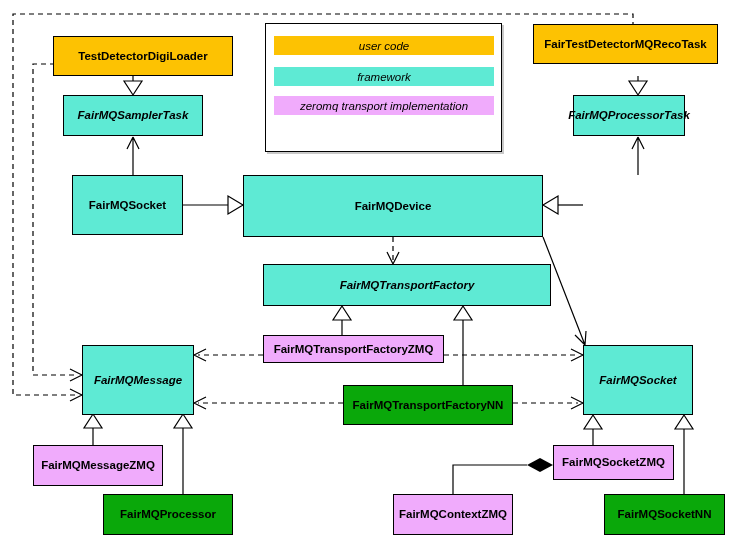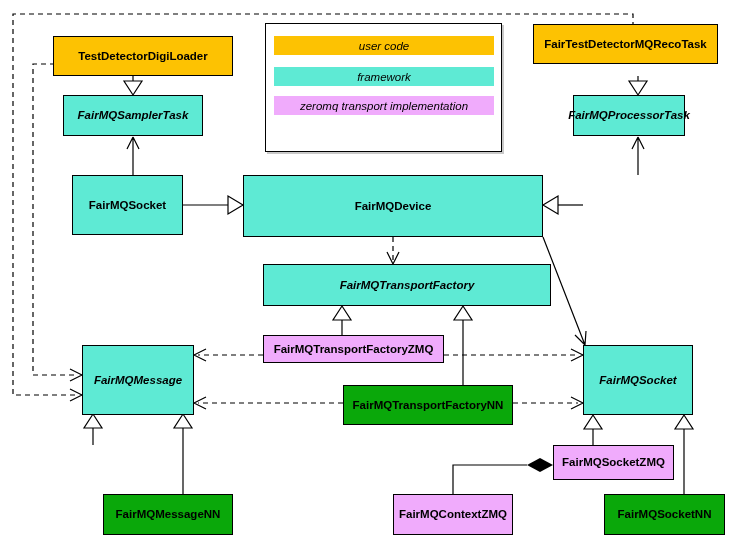--- a/index.html
+++ b/index.html
@@ -135,18 +135,19 @@
   <div class="box cat-framework abstract" style="left:63px;top:95px;width:140px;height:41px">FairMQSamplerTask</div>
   <div class="box cat-framework" style="left:72px;top:175px;width:111px;height:60px">FairMQSocket</div>
   <div class="box cat-framework" style="left:243px;top:175px;width:300px;height:62px">FairMQDevice</div>
   <div class="box cat-user_code" style="left:533px;top:24px;width:185px;height:40px">FairTestDetectorMQRecoTask</div>
   <div class="box cat-framework abstract" style="left:573px;top:95px;width:112px;height:41px">FairMQProcessorTask</div>
   <div class="box cat-framework abstract" style="left:263px;top:264px;width:288px;height:42px">FairMQTransportFactory</div>
   <div class="box cat-zeromq" style="left:263px;top:335px;width:181px;height:28px">FairMQTransportFactoryZMQ</div>
   <div class="box cat-nanomsg" style="left:343px;top:385px;width:170px;height:40px">FairMQTransportFactoryNN</div>
   <div class="box cat-framework abstract" style="left:82px;top:345px;width:112px;height:70px">FairMQMessage</div>
   <div class="box cat-framework abstract" style="left:583px;top:345px;width:110px;height:70px">FairMQSocket</div>
-  <div class="box cat-nanomsg" style="left:103px;top:494px;width:130px;height:41px">FairMQMessageNN</div>
+  <div class="box cat-zeromq" style="left:33px;top:445px;width:130px;height:41px">FairMQMessageZMQ</div>
+  <div class="box cat-nanomsg" style="left:103px;top:494px;width:130px;height:41px">FairMQProcessor</div>
   <div class="box cat-zeromq" style="left:553px;top:445px;width:121px;height:35px">FairMQSocketZMQ</div>
   <div class="box cat-nanomsg" style="left:604px;top:494px;width:121px;height:41px">FairMQSocketNN</div>
   <div class="box cat-zeromq" style="left:393px;top:494px;width:120px;height:41px">FairMQContextZMQ</div>
 
 </div>
 
 </body></html>

